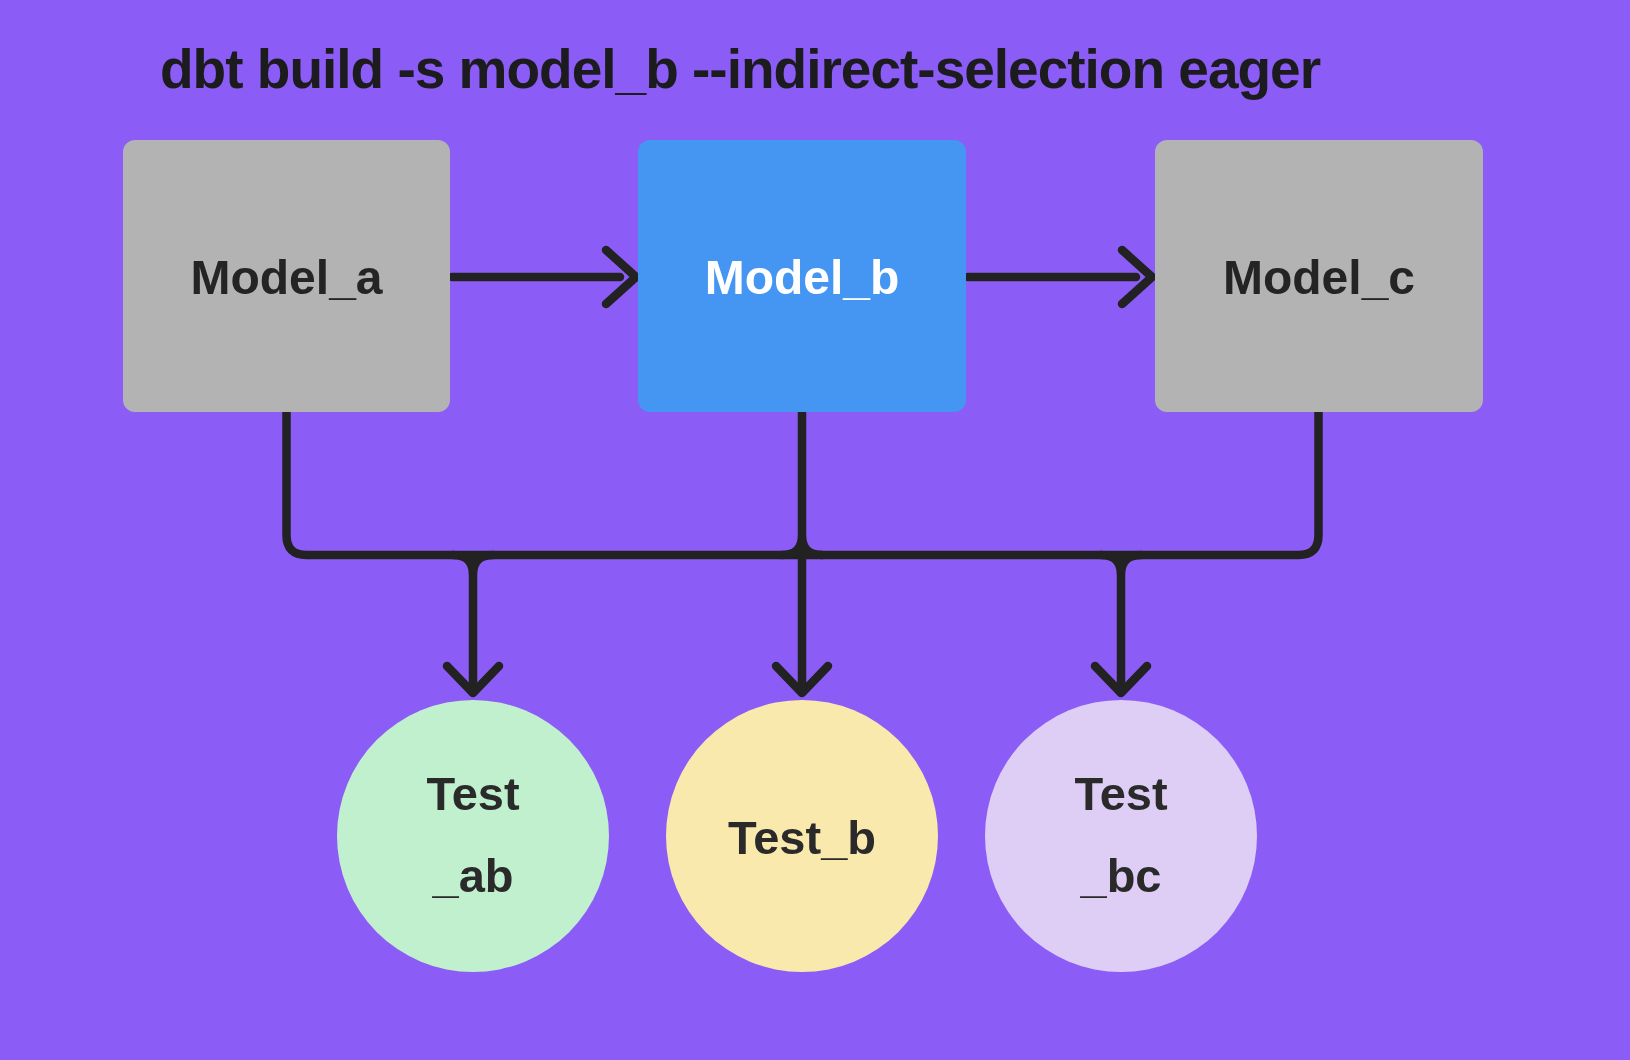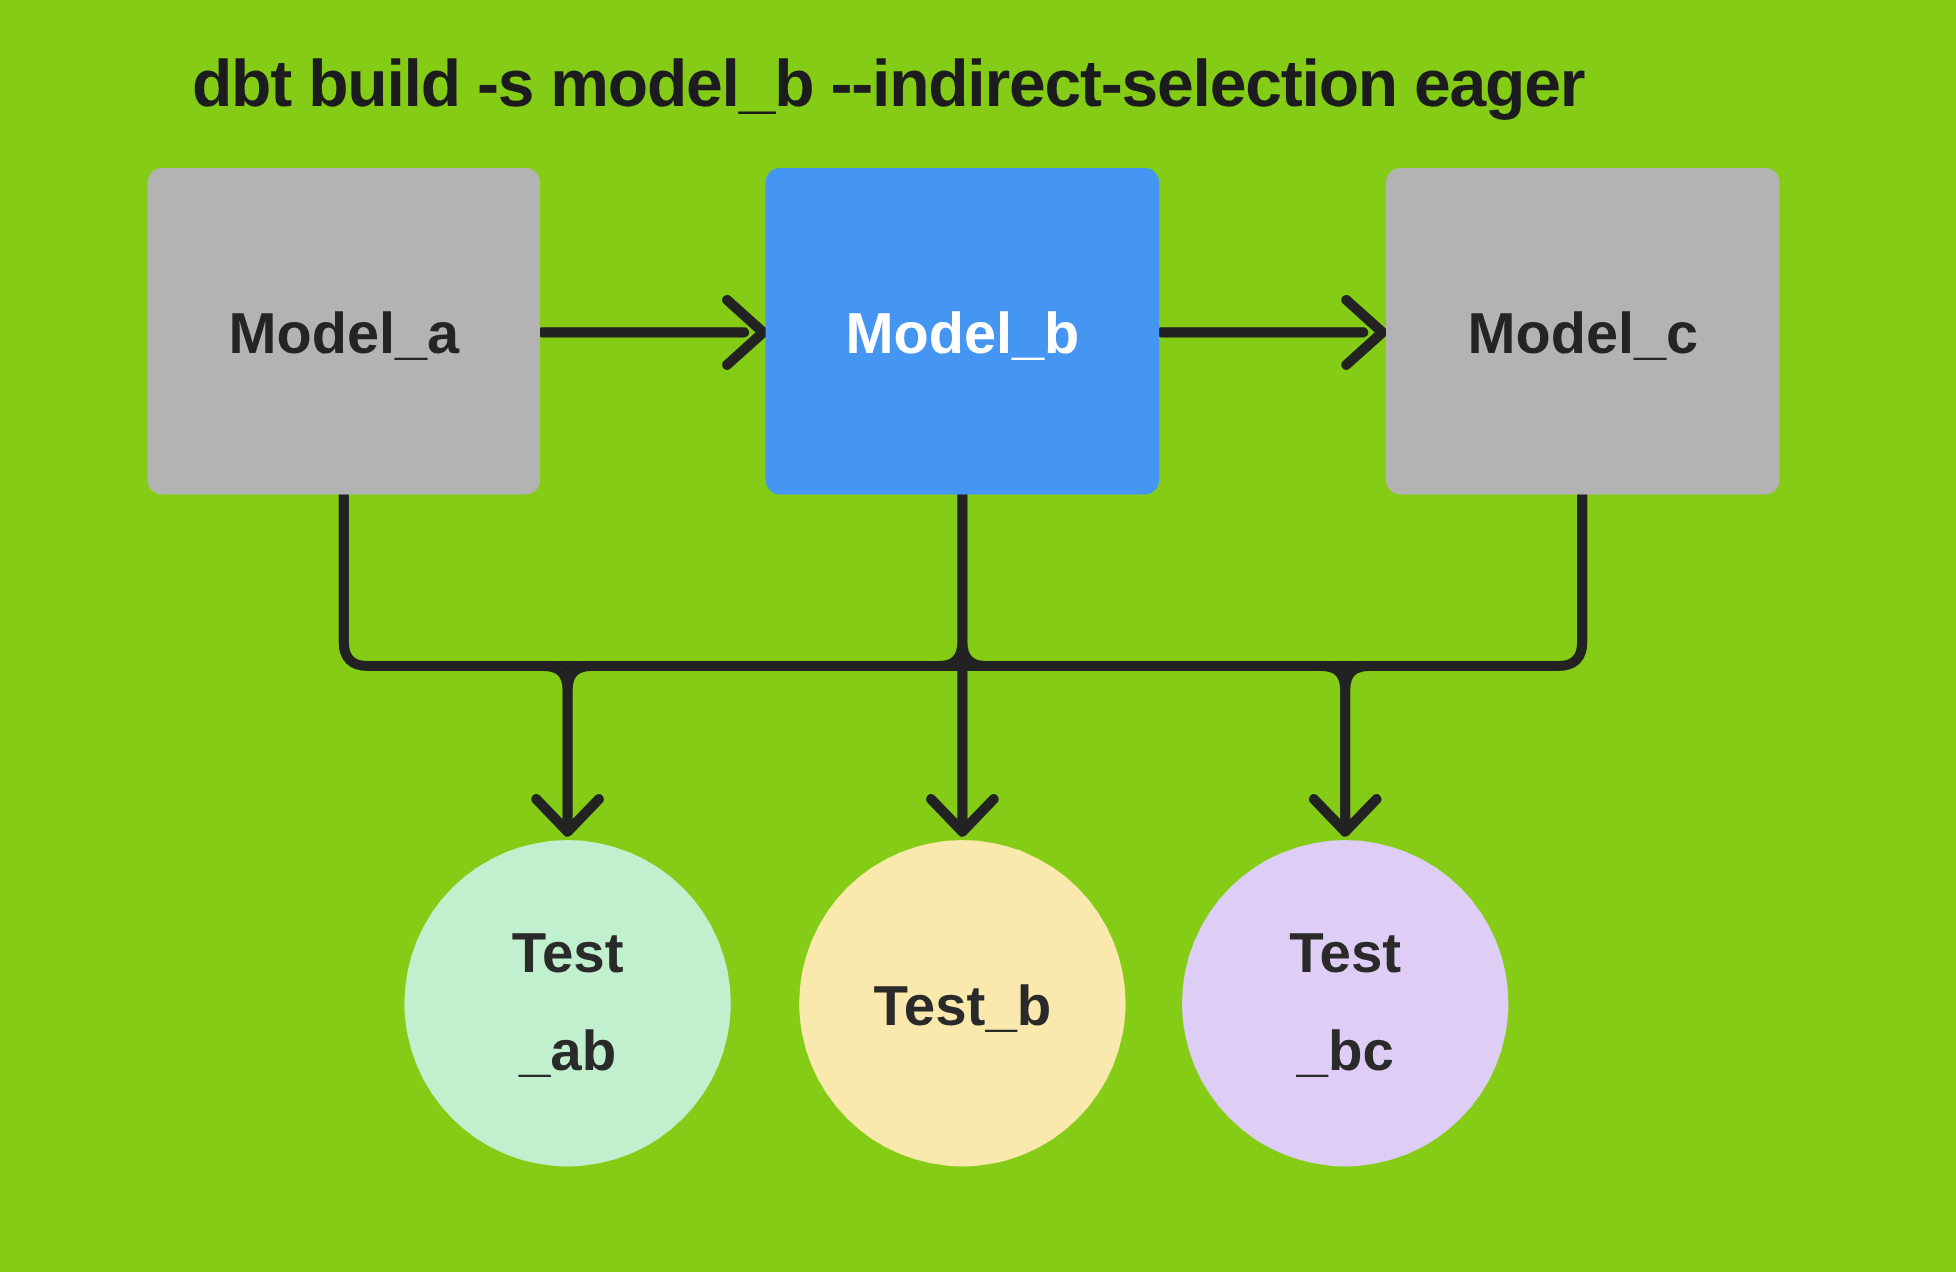--- a/index.html
+++ b/index.html
@@ -8,21 +8,21 @@
     background: #ffffff;
     width: 1630px;
     height: 1060px;
     overflow: hidden;
     font-family: "Liberation Sans", "DejaVu Sans", sans-serif;
   }
   .stage {
     position: relative;
     width: 1630px;
     height: 1060px;
-    background: #84cc16;
+    background: #8b5cf6;
   }
   svg { display: block; }
   .title-text {
     font-family: "Liberation Sans", "DejaVu Sans", sans-serif;
     font-size: 55px;
     font-weight: 600;
     letter-spacing: -1px;
   }
   .node-label {
     font-family: "Liberation Sans", "DejaVu Sans", sans-serif;

